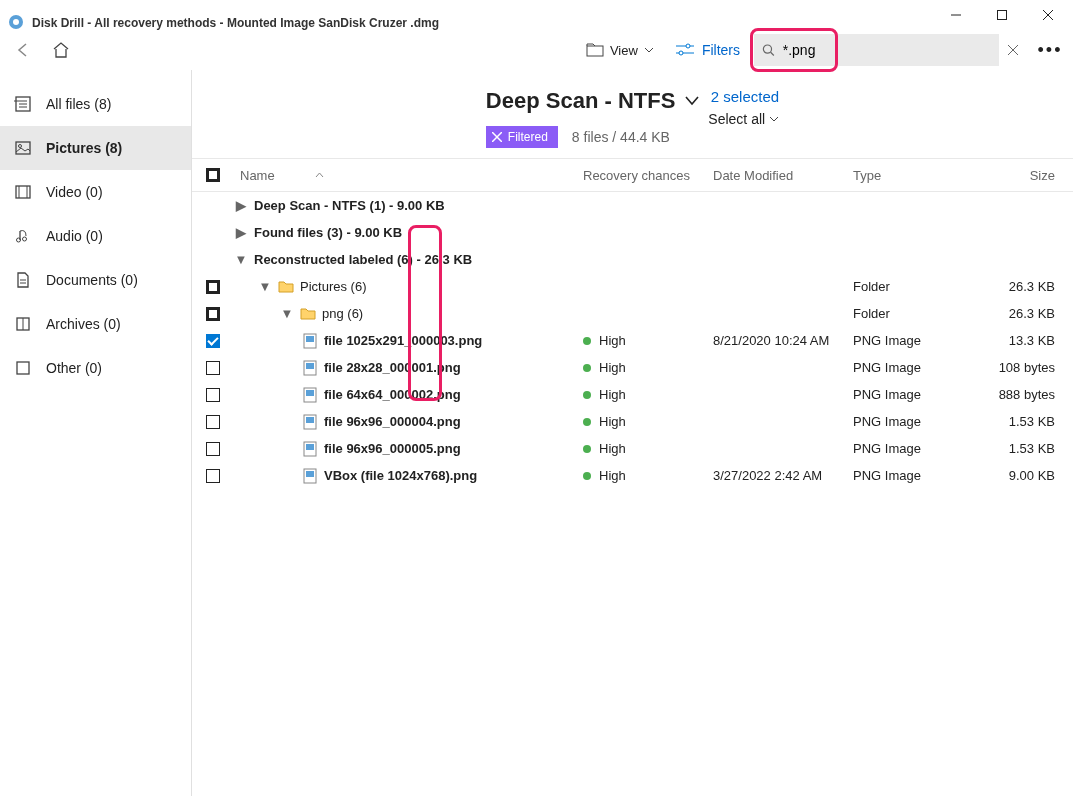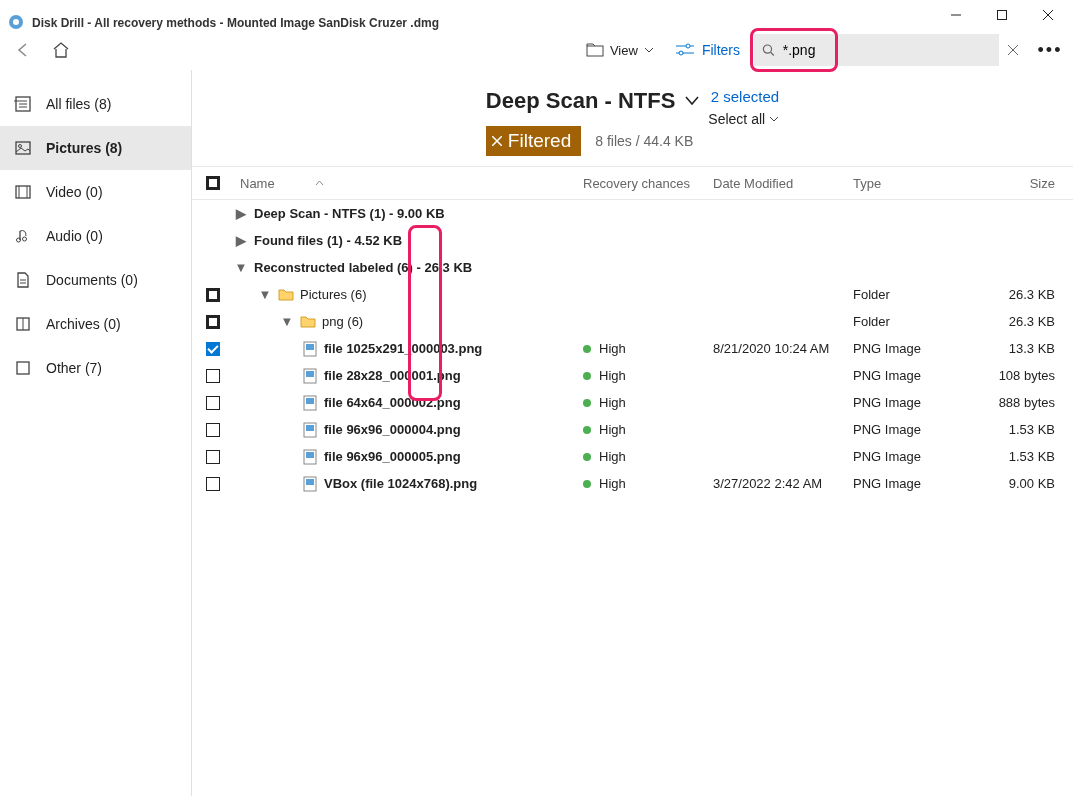--- a/index.html
+++ b/index.html
@@ -34,21 +34,21 @@
   .side-icon { width:18px; height:18px; display:flex; align-items:center; justify-content:center; }
 
   .content { flex:1; display:flex; flex-direction:column; position:relative; }
   .content-header { padding:18px 18px 10px 18px; display:flex; justify-content:center;gap:9px; }
   .scan-title { font-size:22px; font-weight:600; display:flex; align-items:center; gap:10px; }
   .selected-info { text-align:right; }
   .selected-count { color:#0066cc; font-size:15px; }
   .select-all { font-size:14px; margin-top:6px; display:flex; align-items:center; justify-content:flex-end; gap:4px; }
 
   .filter-row { padding:0 18px 10px 18px; display:flex; align-items:center; gap:14px; }
-  .filtered-badge { background:#a16207; color:#fff; padding:4px 10px 4px 6px; display:flex; align-items:center; gap:6px; font-size:19px; }
+  .filtered-badge { background:#8b5cf6; color:#fff; padding:4px 10px 4px 6px; display:flex; align-items:center; gap:6px; font-size:12px; }
   .file-summary { color:#666; font-size:14px; }
 
   
   .table-head { display:flex; align-items:center; border-top:1px solid #e8e8e8; border-bottom:1px solid #e8e8e8; height:34px; color:#666; font-size:13px; background:#fff; }
   .col-check { width:42px; display:flex; justify-content:center; }
   .col-name { flex:1; padding-left:6px; display:flex; align-items:center; gap:40px;}
   .col-chance { width:130px; }
   .col-date { width:140px; }
   .col-type { width:120px; }
   .col-size { width:100px; text-align:right; padding-right:18px; }
@@ -227,21 +227,21 @@
           </svg>
         </span>
         <span>Archives (0)</span>
       </div>
       <div class="side-item">
         <span class="side-icon">
           <svg width="18" height="18" viewBox="0 0 18 18">
             <rect x="3" y="3" width="12" height="12" fill="none" stroke="#444" stroke-width="1.3"></rect>
           </svg>
         </span>
-        <span>Other (7)</span>
+        <span>Other (0)</span>
       </div>
     </div>
 
   <div class="content">
     <div class="content-header">
       <div>
         <div class="scan-title">
           <span>Deep Scan - NTFS</span>
           <svg width="14" height="10">
               <path d="M1 1 L7 8 L13 1" fill="none" stroke="#222" stroke-width="1.6"></path>
@@ -294,21 +294,21 @@
           </div>
           <div class="col-chance"></div>
           <div class="col-date"></div>
           <div class="col-type"></div>
           <div class="col-size"></div>
         </div>
         <div class="row group-row">
           <div class="col-check"></div>
           <div class="col-name indent-0">
             <span class="arrow">▶</span>
-            <span>Found files (1) - 4.52 KB</span>
+            <span>Found files (3) - 9.00 KB</span>
           </div>
           <div class="col-chance"></div>
           <div class="col-date"></div>
           <div class="col-type"></div>
           <div class="col-size"></div>
         </div>
         <div class="row group-row">
           <div class="col-check"></div>
           <div class="col-name indent-0">
             <span class="arrow">▼</span>

